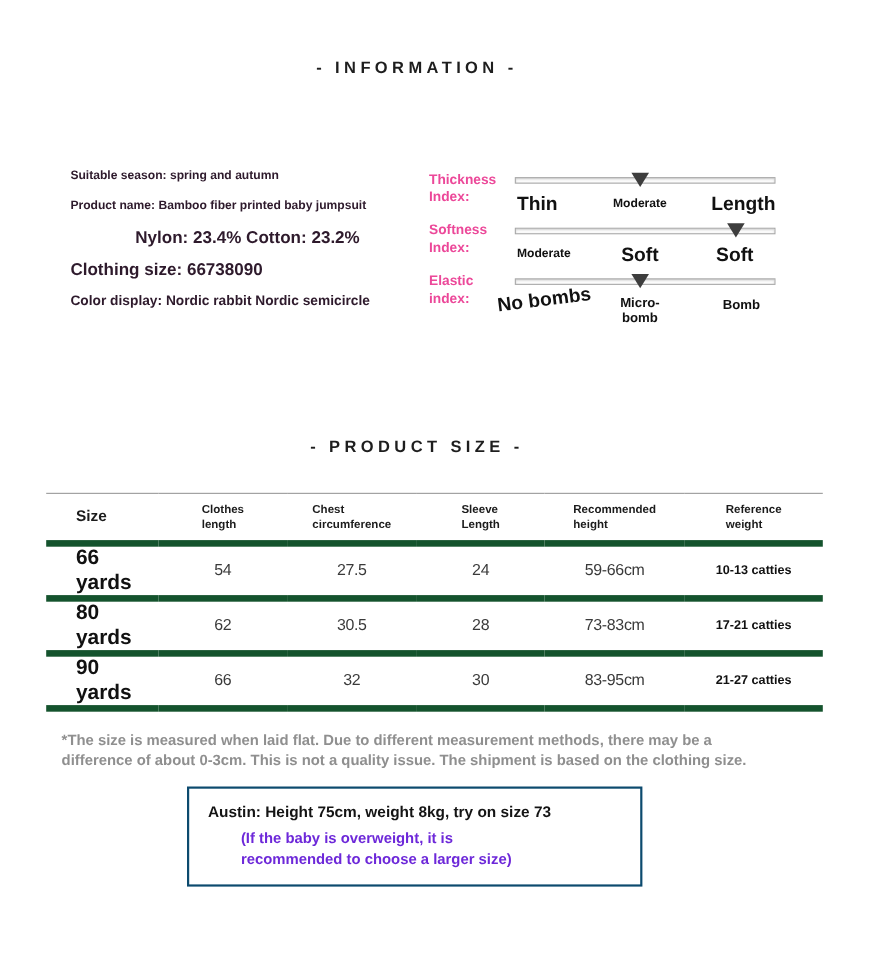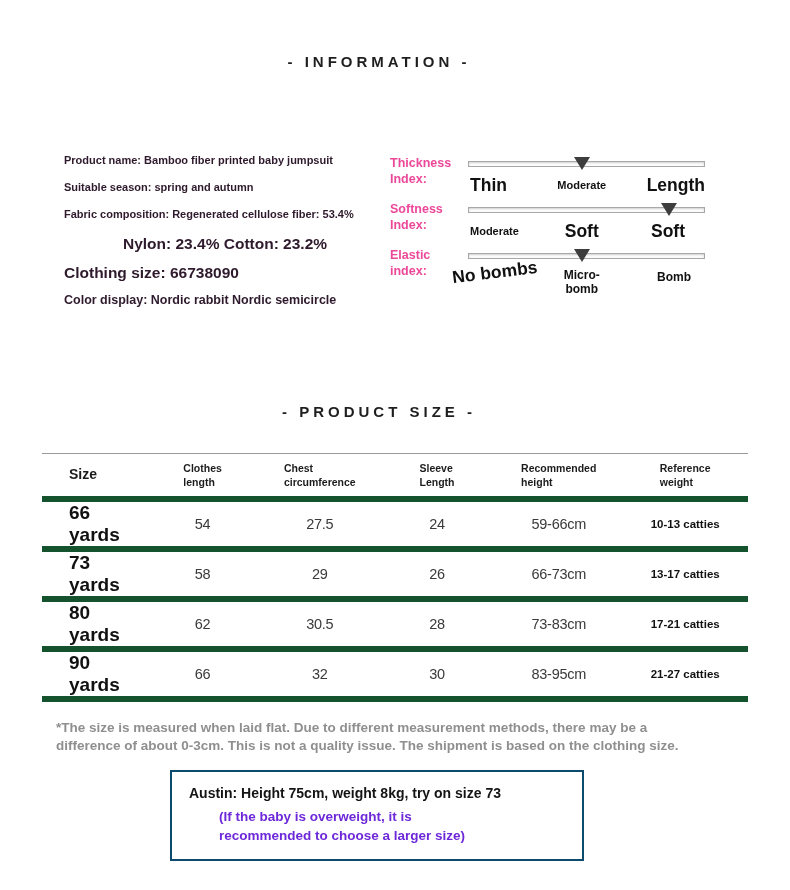--- a/index.html
+++ b/index.html
@@ -105,23 +105,22 @@
 </head>
 <body>
 
 <div class="page">
 
   <h1 class="section-title title-info">-  INFORMATION  -</h1>
 
   <div class="info-flex">
 
     <div class="details">
+      <p class="d">Suitable season: spring and autumn</p>
       <p class="d">Product name: Bamboo fiber printed baby jumpsuit</p>
-      <p class="d">Suitable season: spring and autumn</p>
-      <p class="d">Fabric composition: Regenerated cellulose fiber: 53.4%</p>
       <p class="d big centered">Nylon: 23.4% Cotton: 23.2%</p>
       <p class="d big">Clothing size: 66738090</p>
       <p class="d med">Color display: Nordic rabbit Nordic semicircle</p>
     </div>
 
     <div class="indices">
 
       <div class="index-row row-thickness">
         <div class="index-label">Thickness Index:</div>
         <div class="slider">
@@ -182,28 +181,20 @@
     <tbody>
       <tr>
         <td class="size-c">66 yards</td>
         <td>54</td>
         <td>27.5</td>
         <td>24</td>
         <td>59-66cm</td>
         <td class="weight-c">10-13 catties</td>
       </tr>
       <tr>
-        <td class="size-c">73 yards</td>
-        <td>58</td>
-        <td>29</td>
-        <td>26</td>
-        <td>66-73cm</td>
-        <td class="weight-c">13-17 catties</td>
-      </tr>
-      <tr>
         <td class="size-c">80 yards</td>
         <td>62</td>
         <td>30.5</td>
         <td>28</td>
         <td>73-83cm</td>
         <td class="weight-c">17-21 catties</td>
       </tr>
       <tr>
         <td class="size-c">90 yards</td>
         <td>66</td>

